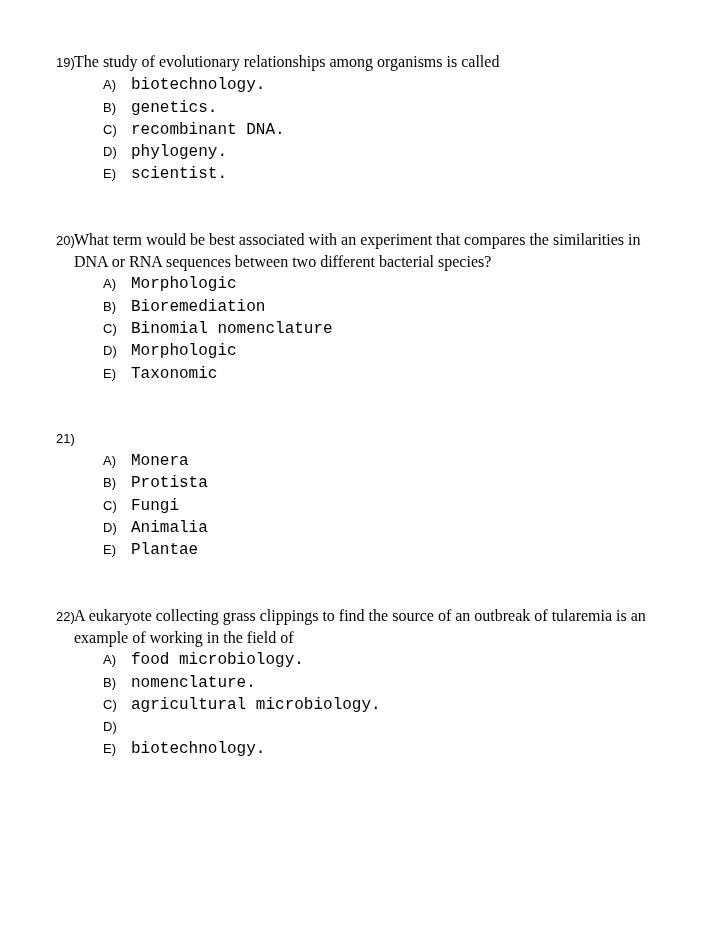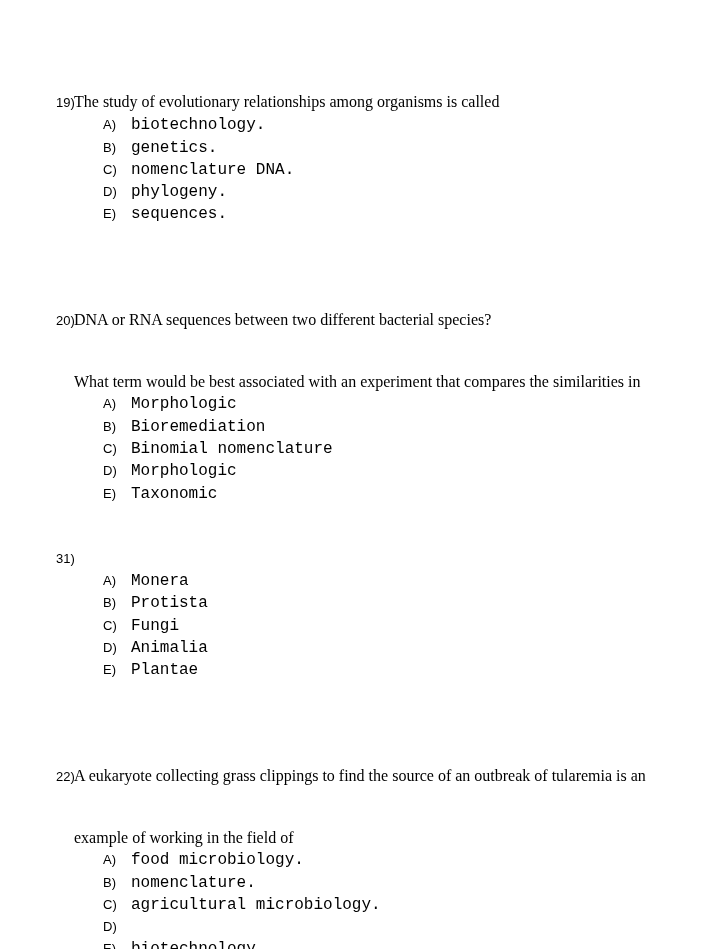--- a/index.html
+++ b/index.html
@@ -32,21 +32,20 @@
     width: 18px;
     flex: none;
     line-height: 22.3px;
   }
   .qlines {
     flex: 1 1 auto;
   }
   .qline {
     line-height: 22.3px;
     white-space: nowrap;
-    margin-top: 40px;
   }
   .opts {
     margin-left: 47px;
   }
   .opt {
     display: flex;
     align-items: baseline;
     line-height: 22.3px;
   }
   .letter {
@@ -76,39 +75,39 @@
       <div class="opt">
         <span class="letter">A)</span>
         <span class="opt-text">biotechnology.</span>
       </div>
       <div class="opt">
         <span class="letter">B)</span>
         <span class="opt-text">genetics.</span>
       </div>
       <div class="opt">
         <span class="letter">C)</span>
-        <span class="opt-text">nomenclature DNA.</span>
+        <span class="opt-text">recombinant DNA.</span>
       </div>
       <div class="opt">
         <span class="letter">D)</span>
         <span class="opt-text">phylogeny.</span>
       </div>
       <div class="opt">
         <span class="letter">E)</span>
-        <span class="opt-text">sequences.</span>
+        <span class="opt-text">scientist.</span>
       </div>
     </div>
   </section>
 
   <section class="question">
     <div class="qrow">
       <span class="qnum">20)</span>
       <div class="qlines">
+        <div class="qline">What term would be best associated with an experiment that compares the similarities in</div>
         <div class="qline">DNA or RNA sequences between two different bacterial species?</div>
-        <div class="qline">What term would be best associated with an experiment that compares the similarities in</div>
       </div>
     </div>
     <div class="opts">
       <div class="opt">
         <span class="letter">A)</span>
         <span class="opt-text">Morphologic</span>
       </div>
       <div class="opt">
         <span class="letter">B)</span>
         <span class="opt-text">Bioremediation</span>
@@ -123,21 +122,21 @@
       </div>
       <div class="opt">
         <span class="letter">E)</span>
         <span class="opt-text">Taxonomic</span>
       </div>
     </div>
   </section>
 
   <section class="question">
     <div class="qrow">
-      <span class="qnum">31)</span>
+      <span class="qnum">21)</span>
       <div class="qlines">
       </div>
     </div>
     <div class="opts">
       <div class="opt">
         <span class="letter">A)</span>
         <span class="opt-text">Monera</span>
       </div>
       <div class="opt">
         <span class="letter">B)</span>

